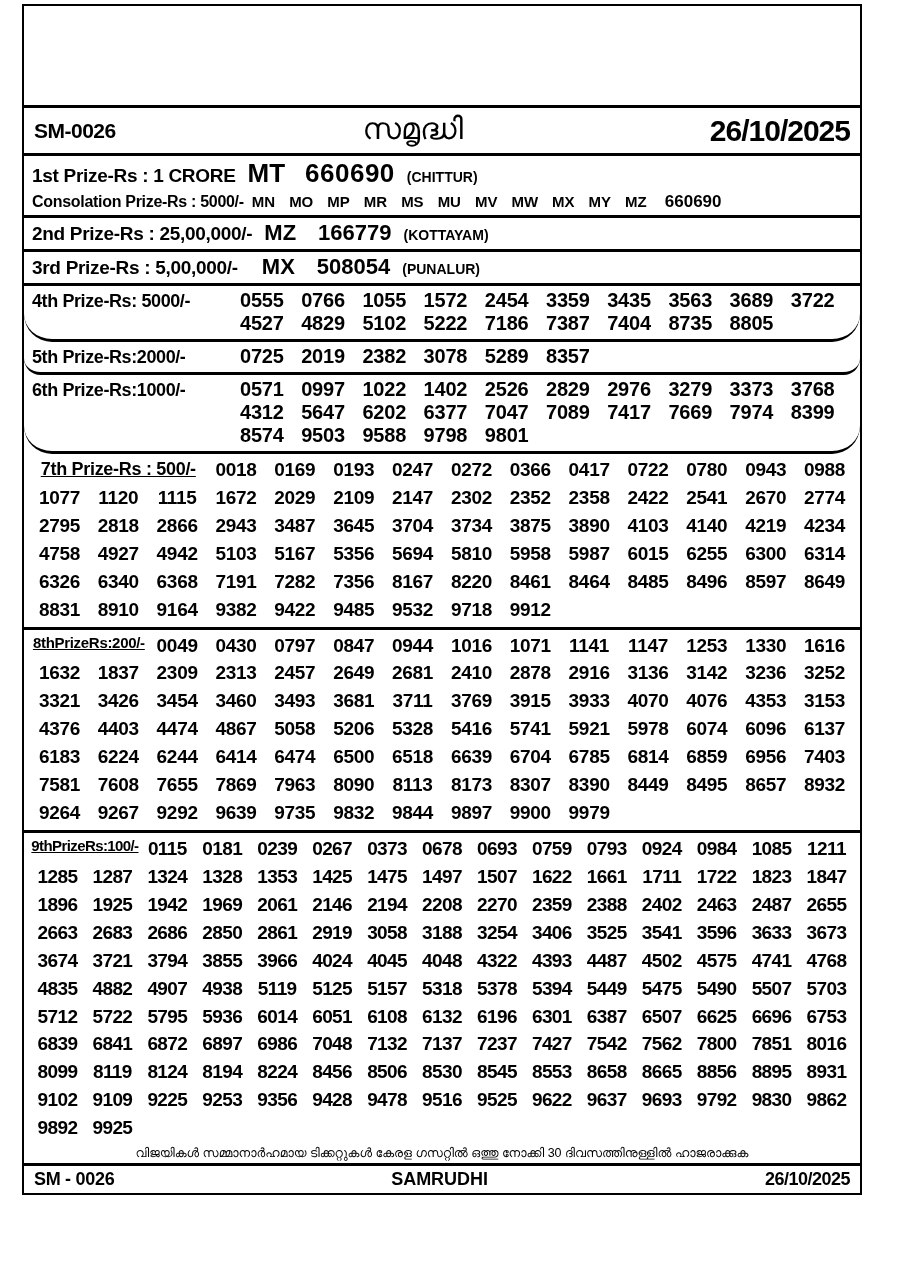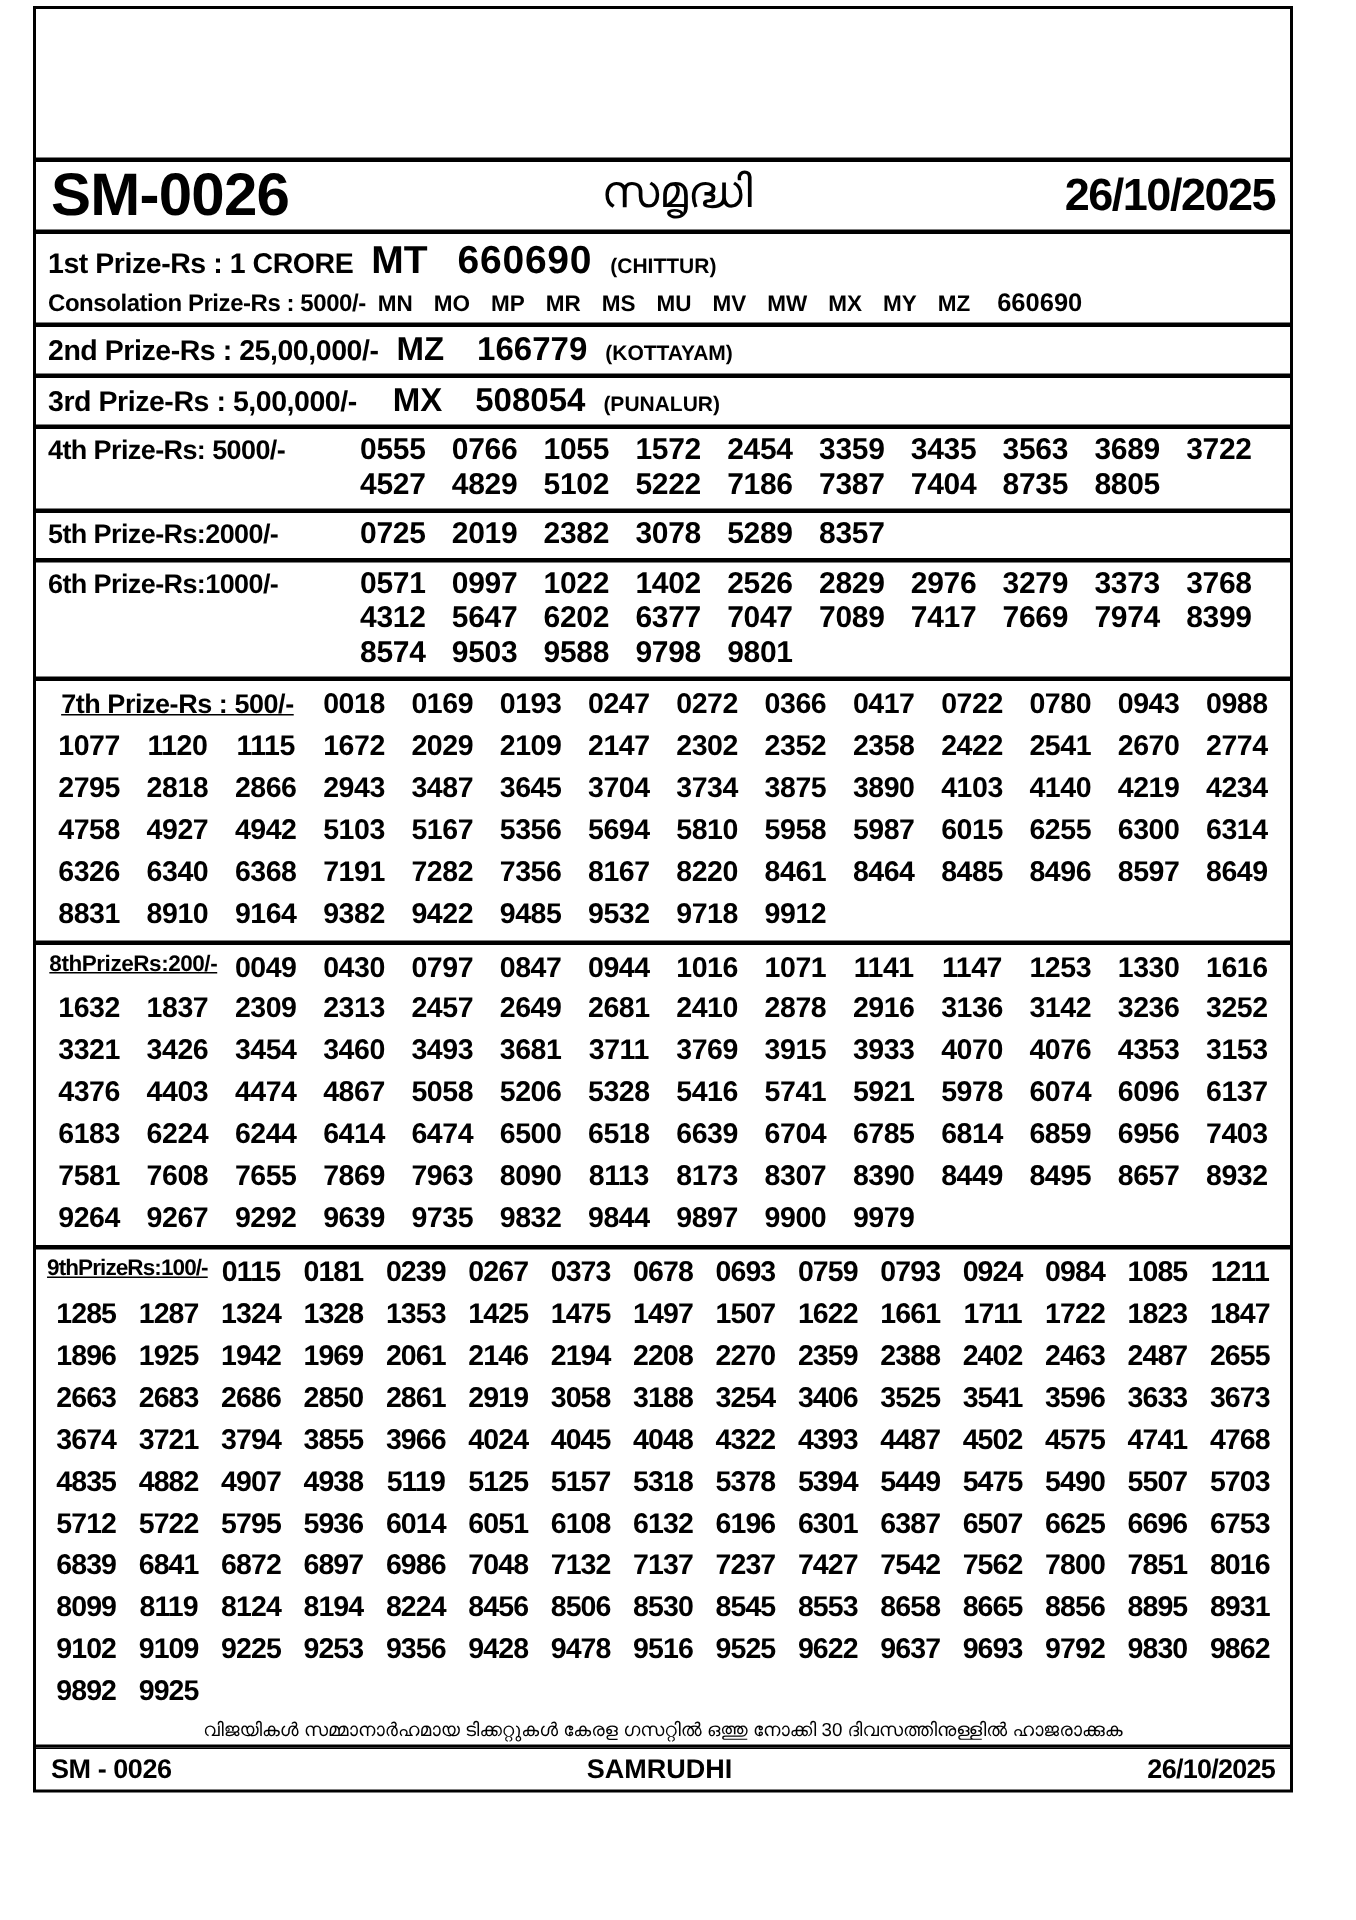--- a/index.html
+++ b/index.html
@@ -25,21 +25,21 @@
   .topband { height: 102px; border-bottom: 3px solid #000; }
 
   
   .hdr {
     display: flex; align-items: center;
     height: 48px;
     border-bottom: 3px solid #000;
     padding: 0 10px;
   }
   .hdr-code {
-    font-size: 40px; font-weight: bold;
+    font-size: 21px; font-weight: bold;
     letter-spacing: -0.5px;
     flex: 0 0 auto;
   }
   .hdr-name {
     flex: 1 1 auto; text-align: center;
     font-size: 30px;
     font-family: Liberation Mono, monospace;
   }
   .hdr-date {
     font-size: 30px; font-weight: bold;
@@ -60,21 +60,21 @@
   .series-md { font-size: 22px; font-weight: bold; margin-left: 12px; }
   .num-md    { font-size: 22px; font-weight: bold; margin-left: 22px; }
 
   
   .cons-lbl  { font-size: 16px; font-weight: bold; letter-spacing: -0.3px; }
   .cons-s    { font-size: 15px; font-weight: bold; margin-left: 14px; }
   .cons-s:first-of-type { margin-left: 8px; }
   .cons-num  { font-size: 17px; font-weight: bold; margin-left: 18px; }
 
   
-  .blk { padding: 3px 8px 4px 8px; border-bottom: 3px solid #000; }
+  .blk { padding: 3px 8px 4px 8px; border-bottom: 3px solid #000; border-radius: 28px; }
   .blk-ln { display: flex; align-items: baseline; }
   .blk-lbl {
     font-size: 18px; font-weight: bold;
     letter-spacing: -0.4px;
     width: 208px; flex: 0 0 208px;
   }
   .blk-lbl.empty { visibility: hidden; }
   .g10 { display: grid; grid-template-columns: repeat(10, 1fr); flex: 1 1 auto; }
   .g10 > span { font-size: 20px; font-weight: bold; text-align: left; letter-spacing: -0.2px;}
 

